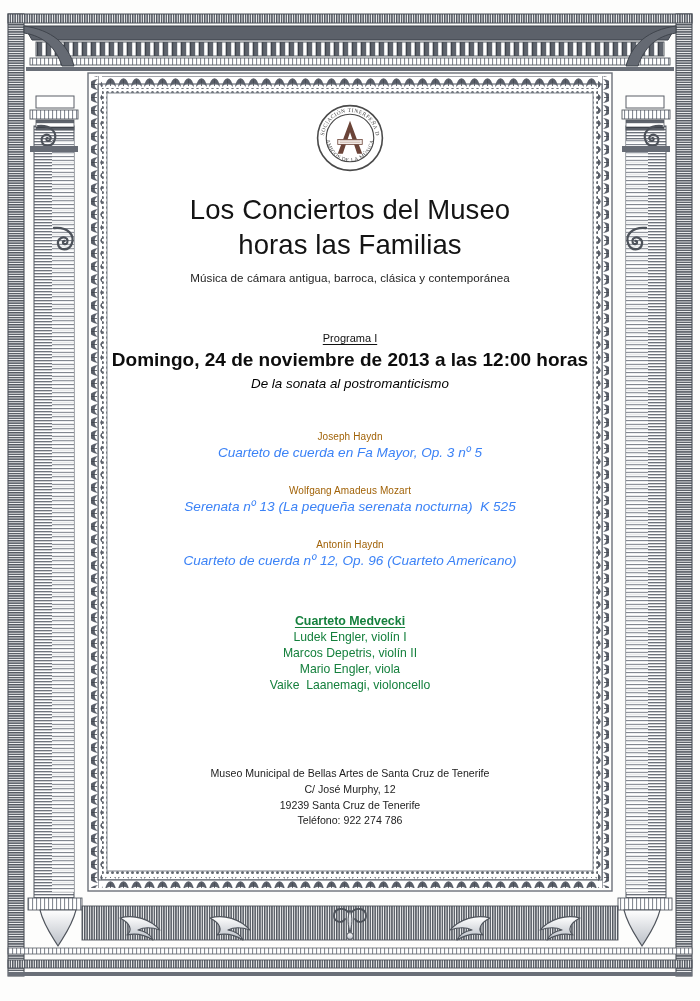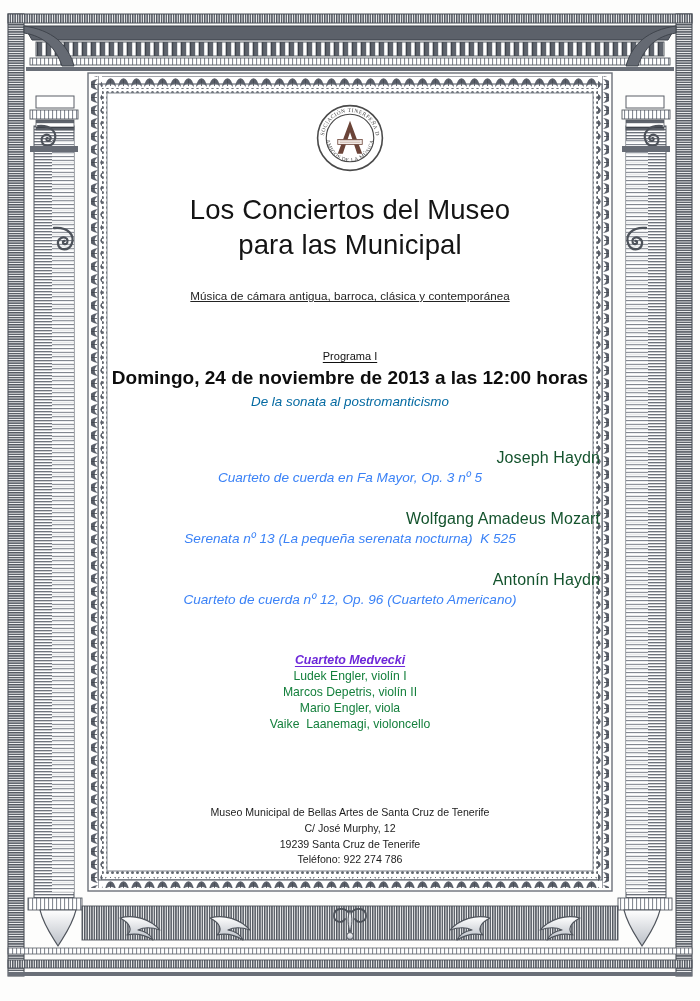--- a/index.html
+++ b/index.html
@@ -51,75 +51,72 @@
   
   .title-block { margin-top: 18px; }
   .title-line {
     font-size: 27.5px;
     line-height: 1.28;
     font-weight: 400;
     letter-spacing: 0.1px;
     color: #141414;
   }
   .subtitle {
-    margin-top: 27px;
+    margin-top: 9px;
     font-size: 11.6px;
     color: #232323;
     letter-spacing: 0.05px;
-    text-decoration: underline;
   }
 
   
   .programa-block { margin-top: 48px; }
   .programa-label {
     font-size: 11px;
     text-decoration: underline;
     text-underline-offset: 2px;
     color: #111;
   }
   .programa-date {
     margin-top: 5px;
     font-size: 19px;
     font-weight: bold;
     color: #0d0d0d;
   }
   .programa-theme {
     margin-top: 5px;
     font-size: 13.4px;
     font-style: italic;
-    color: #0369a1;
+    color: #000000;
   }
 
   
   .works { margin-top: 40px; width: 100%; }
   .work { margin-bottom: 25px; }
   .work:last-child { margin-bottom: 0; }
   .composer {
-    font-size: 16px;
-    color: #14532d;
+    font-size: 10px;
+    color: #a16207;
     letter-spacing: 0.1px;
-    text-align: right;
   }
   .piece {
     margin-top: 3px;
     font-size: 13.6px;
     font-style: italic;
     color: #3b82f6;
     white-space: pre-wrap;
   }
 
   
   .ensemble { margin-top: 46px; }
   .ensemble-name {
     font-size: 12.4px;
     font-weight: bold;
     text-decoration: underline;
     text-underline-offset: 2px;
-    color: #6d28d9;
-    font-style: italic;
+    color: #15803d;
   }
   .player {
     margin-top: 2px;
     font-size: 12.2px;
     color: #15803d;
     white-space: pre-wrap;
   }
   .player:first-of-type { margin-top: 5px; }
 
   
@@ -338,21 +335,21 @@
         <g>
           <path d="M50,26 L33,72 L40,72 L50,42 L60,72 L67,72 Z" fill="#6b4438"></path>
           <rect x="33" y="52" width="34" height="7" fill="#f3ece8" stroke="#6b4438" stroke-width="1.1"></rect>
           <path d="M36,53.8 L64,53.8 M36,56.2 L64,56.2" stroke="#b79b8d" stroke-width="0.7"></path>
         </g>
       </svg>
     </div>
 
     <div class="title-block">
       <div class="title-line">Los Conciertos del Museo</div>
-      <div class="title-line">para las Municipal</div>
+      <div class="title-line">horas las Familias</div>
       <div class="subtitle">Música de cámara antigua, barroca, clásica y contemporánea</div>
     </div>
 
     <div class="programa-block">
       <div class="programa-label">Programa I</div>
       <div class="programa-date">Domingo, 24 de noviembre de 2013 a las 12:00 horas</div>
       <div class="programa-theme">De la sonata al postromanticismo</div>
     </div>
 
     <div class="works">

